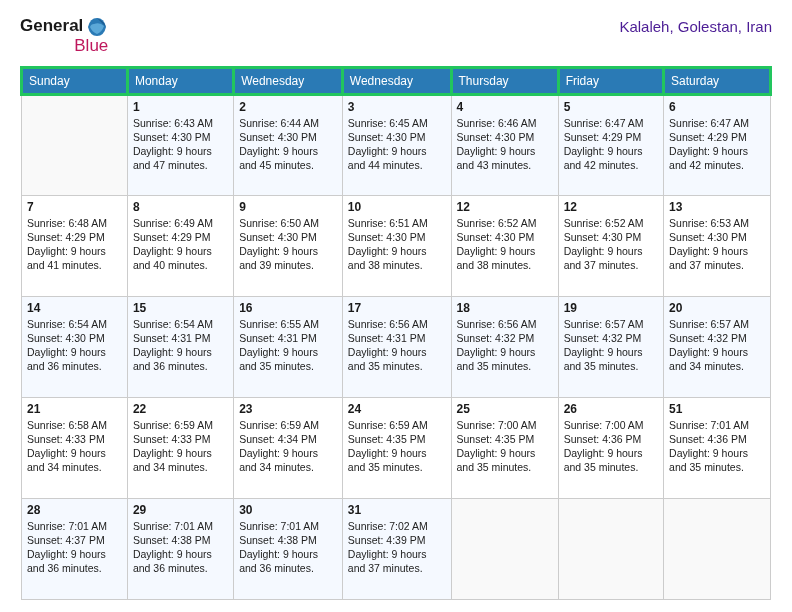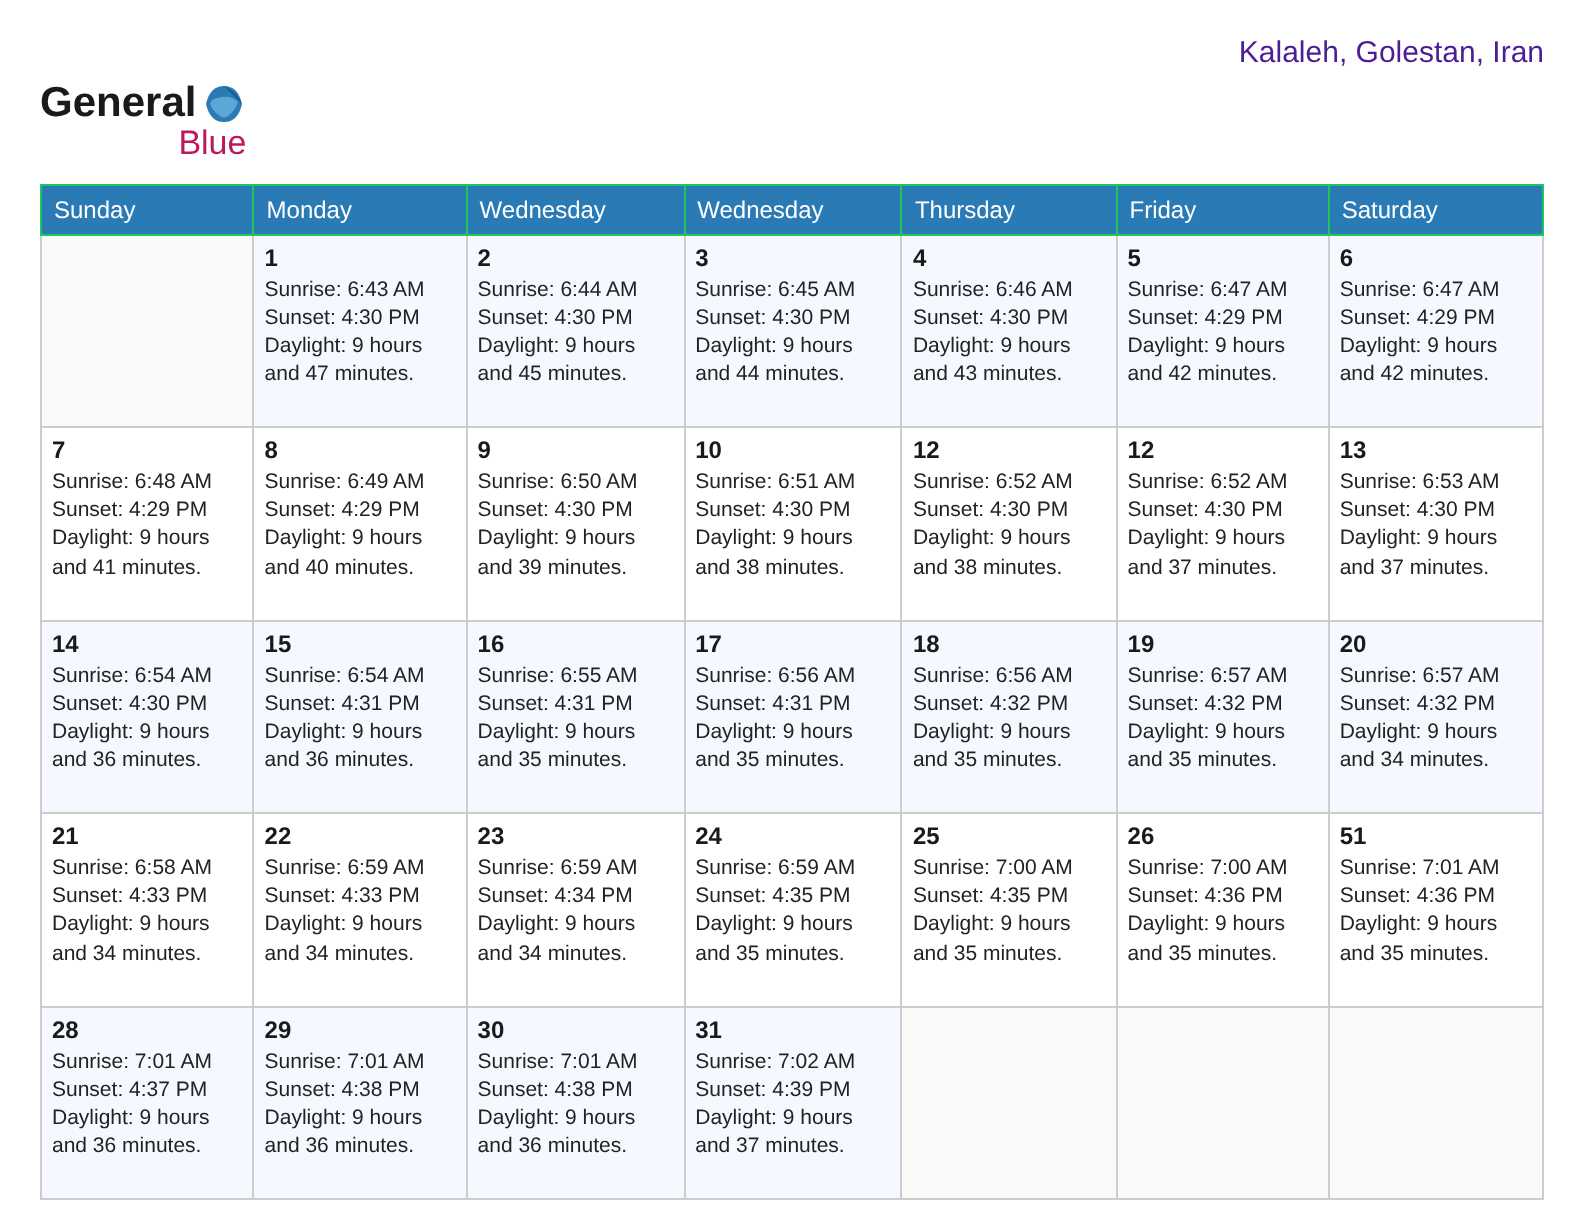--- a/index.html
+++ b/index.html
@@ -49,21 +49,21 @@
       flex: 1;
       font-size: 11px;
     }
     .calendar-table th {
       background: #2a7ab5;
       color: #fff;
       text-align: left;
       padding: 5px 6px;
       font-size: 12px;
       font-weight: normal;
-      border: 1px solid #22c55e;
+      border: 3px solid #22c55e;
     }
     .calendar-table td {
       border: 1px solid #ccc;
       vertical-align: top;
       padding: 4px 5px;
       width: 113px;
       min-height: 70px;
       height: 85px;
       background: #fff;
     }
@@ -89,21 +89,21 @@
       background: #f9f9f9 !important;
     }
   </style>
 </head>
 <body>
 
 <div class="page">
   <div class="header">
     <div class="logo">
       <div>
-        <div style="font-size:21px;font-weight:bold;color:#1a1a1a;line-height:1.15;margin-top:24px;">
+        <div style="font-size:17px;font-weight:bold;color:#1a1a1a;line-height:1.15;">
           <span style="color:#1a1a1a;">General</span><svg style="display:inline;vertical-align:middle;margin-left:3px;" width="22" height="22" viewBox="0 0 22 22">
               <path d="M11 2 Q18 2 20 11 Q18 20 11 20 Q4 20 2 11 Q4 2 11 2Z" fill="#2a7ab5"></path>
               <path d="M11 2 Q18 5 20 11" fill="#1a5a90"></path>
               <path d="M8 8 Q14 6 18 10 Q16 16 11 18 Q6 16 4 11 Q5 8 8 8Z" fill="#5ba8d8"></path>
             </svg>
         </div>
         <div style="font-size:17px;font-weight:normal;color:#be185d;line-height:1.15;margin-top:-2px;text-align:right;">Blue</div>
       </div>
     </div>
     <div class="title-block">

